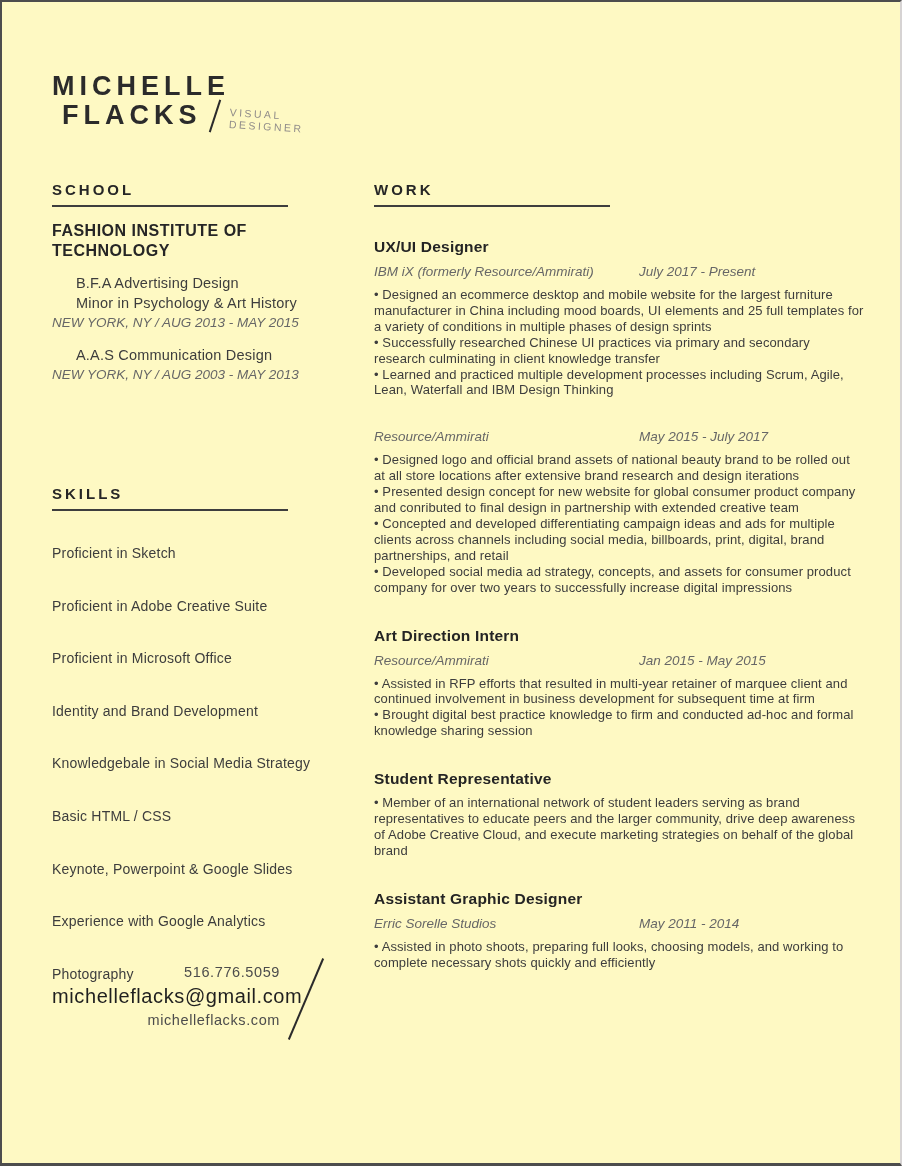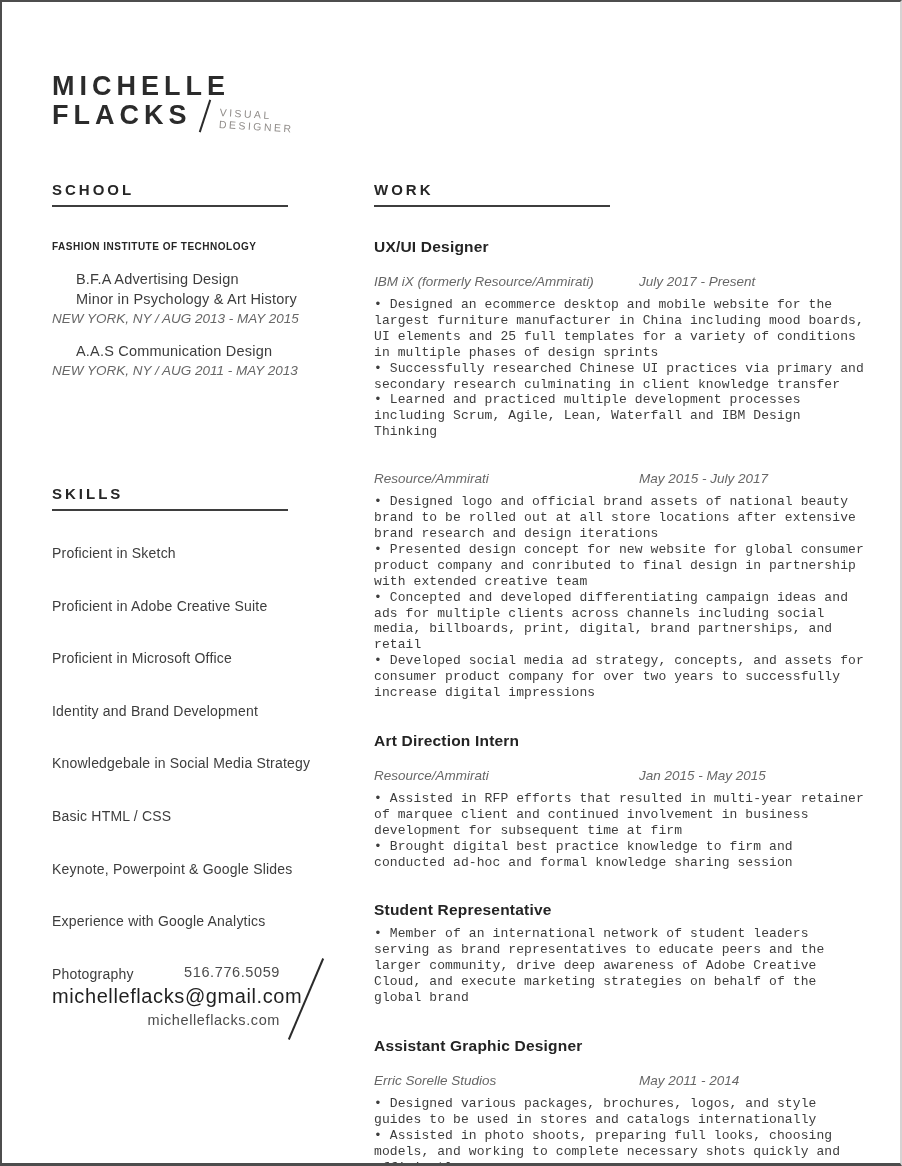--- a/index.html
+++ b/index.html
@@ -4,57 +4,57 @@
 <style>
   * { margin:0; padding:0; box-sizing:border-box; }
   html,body { width:902px; height:1166px; }
   body {
     font-family:"Liberation Sans", sans-serif;
     background:#e9e9e9;
   }
   .page {
     position:relative;
     width:902px; height:1166px;
-    background:#ffffff;
+    background:#fef9c3;
     border-top:2px solid #4d4d4d;
     border-left:2px solid #4d4d4d;
     border-bottom:3px solid #4d4d4d;
     border-right:2px solid #d6d3d3;
     overflow:hidden;
   }
 
   
   .logo { position:absolute; left:50px; top:70px; }
   .logo-first, .logo-last {
     font-size:27px; font-weight:bold; letter-spacing:5px;
     color:#2b2b2b; line-height:29px;
   }
-  .logo-row2 { display:flex; align-items:flex-start; }
+  .logo-row2 { display:flex; align-items:flex-start;margin-left:10px; }
   .logo-slash {
     width:2px; height:34px; background:#2b2b2b;
     transform:rotate(18deg);
     margin:0 14px 0 12px; margin-top:-2px;
   }
   .logo-role {
     font-size:10.5px; letter-spacing:2.5px; color:#918d8a;
     line-height:12px; margin-top:5px;
     transform:rotate(3.5deg); transform-origin:left top;
   }
 
   
   .sec-head {
     font-size:15px; font-weight:bold; letter-spacing:3px; color:#262626;
   }
   .sec-rule { width:236px; height:2px; background:#3e3e3e; margin-top:7px; }
 
   
   .school { position:absolute; left:50px; top:179px; width:280px; }
   .institution {
-    font-size:10px; font-weight:bold; letter-spacing:.5px;
-    color:#262626; line-height:20px; margin-top:30px; width:245px;
+    font-size:16px; font-weight:bold; letter-spacing:.5px;
+    color:#262626; line-height:20px; margin-top:14px; width:245px;
   }
   .degree { margin-top:13px; }
   .degree-line { font-size:14.5px; color:#3d3d3d; line-height:19.5px; letter-spacing:.2px;margin-left:24px; }
   .degree-meta { font-size:13.5px; font-style:italic; color:#676767; line-height:19.5px; }
 
   .skills { position:absolute; left:50px; top:483px; width:290px; }
   .skills-list { margin-top:29px; }
   .skill-item { font-size:14px; color:#3d3d3d; line-height:20.6px; letter-spacing:.2px;margin-top:32px; }
 
   
@@ -64,26 +64,26 @@
   .contact-site  { font-size:14.5px; color:#4c4c4c; line-height:24px; letter-spacing:.6px; }
   .contact-slash {
     position:absolute; left:303px; top:953px;
     width:2px; height:88px; background:#2b2b2b; transform:rotate(23deg);
   }
 
   
   .work { position:absolute; left:372px; top:179px; width:490px; }
   .entry { margin-top:30px; }
   .entry-title { font-size:15.5px; font-weight:bold; color:#242424; line-height:19px; letter-spacing:.2px; }
-  .entry-meta { display:grid; grid-template-columns:265px 1fr; margin-top:17px; }
+  .entry-meta { display:grid; grid-template-columns:265px 1fr; margin-top:7px; }
   .entry-company, .entry-dates {
     font-size:13.5px; font-style:italic; color:#676767; line-height:17px;
   }
   .entry-bullets { margin-top:7px; }
-  .bullet { font-size:13px; color:#3d3d3d; line-height:15.9px; letter-spacing:.1px;font-family:Liberation Mono, monospace; }
+  .bullet { font-size:13px; color:#3d3d3d; line-height:15.9px; letter-spacing:.1px; }
 </style>
 </head>
 <body>
 
 <div class="page">
 
   <header class="logo">
     <div class="logo-first">MICHELLE</div>
     <div class="logo-row2">
       <span class="logo-last">FLACKS</span>
@@ -101,21 +101,21 @@
     <div class="institution">FASHION INSTITUTE OF TECHNOLOGY</div>
 
     <div class="degree">
       <div class="degree-line">B.F.A Advertising Design</div>
       <div class="degree-line">Minor in Psychology &amp; Art History</div>
       <div class="degree-meta">NEW YORK, NY / AUG 2013 - MAY 2015</div>
     </div>
 
     <div class="degree">
       <div class="degree-line">A.A.S Communication Design</div>
-      <div class="degree-meta">NEW YORK, NY / AUG 2011 - MAY 2013</div>
+      <div class="degree-meta">NEW YORK, NY / AUG 2003 - MAY 2013</div>
     </div>
   </section>
 
   <section class="skills">
     <div class="sec-head">SKILLS</div>
     <div class="sec-rule"></div>
     <div class="skills-list">
       <div class="skill-item">Proficient in Sketch</div>
       <div class="skill-item">Proficient in Adobe Creative Suite</div>
       <div class="skill-item">Proficient in Microsoft Office</div>
@@ -184,19 +184,18 @@
       </div>
     </div>
 
     <div class="entry">
       <div class="entry-title">Assistant Graphic Designer</div>
       <div class="entry-meta">
         <span class="entry-company">Erric Sorelle Studios</span>
         <span class="entry-dates">May 2011 - 2014</span>
       </div>
       <div class="entry-bullets">
-        <p class="bullet">• Designed various packages, brochures, logos, and style guides to be used in stores and catalogs internationally</p>
         <p class="bullet">• Assisted in photo shoots, preparing full looks, choosing models, and working to complete necessary shots quickly and efficiently</p>
       </div>
     </div>
   </section>
 
 </div>
 
 </body></html>

